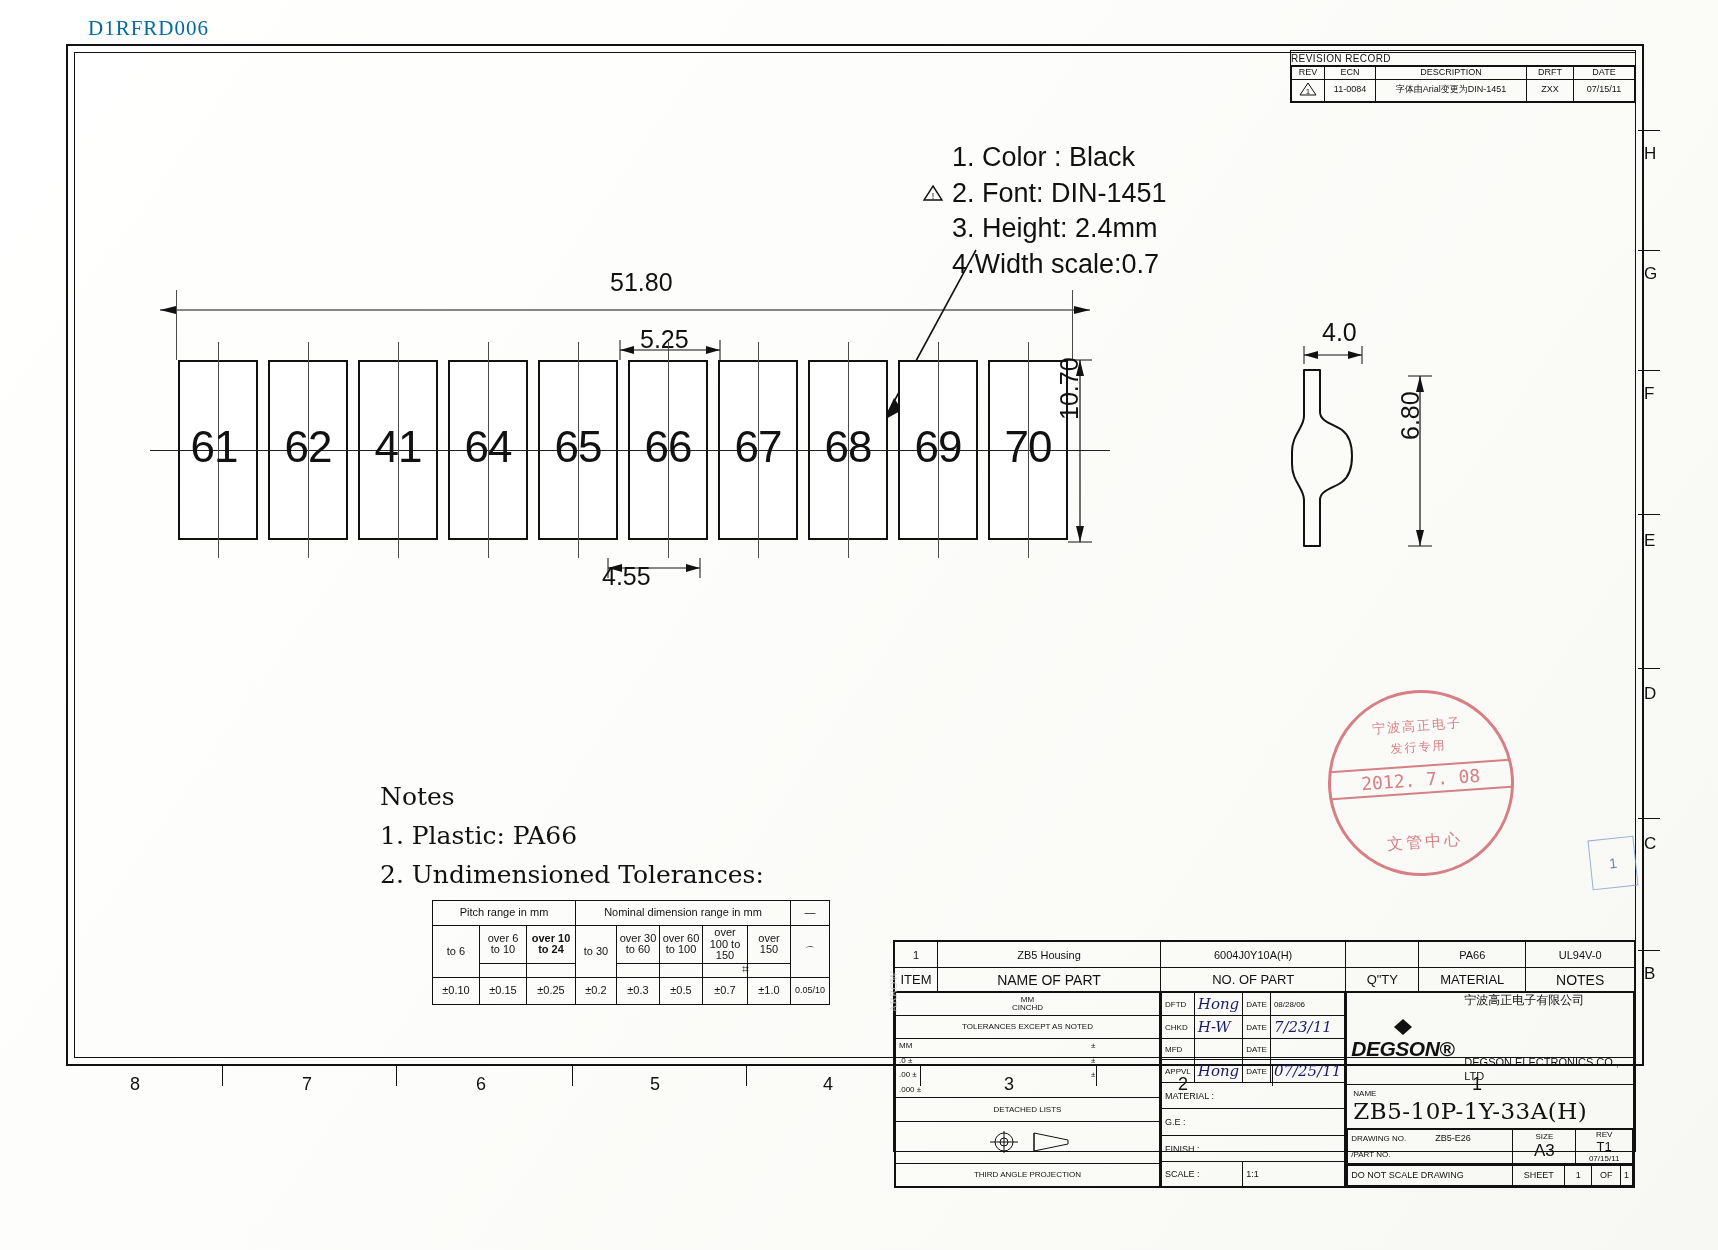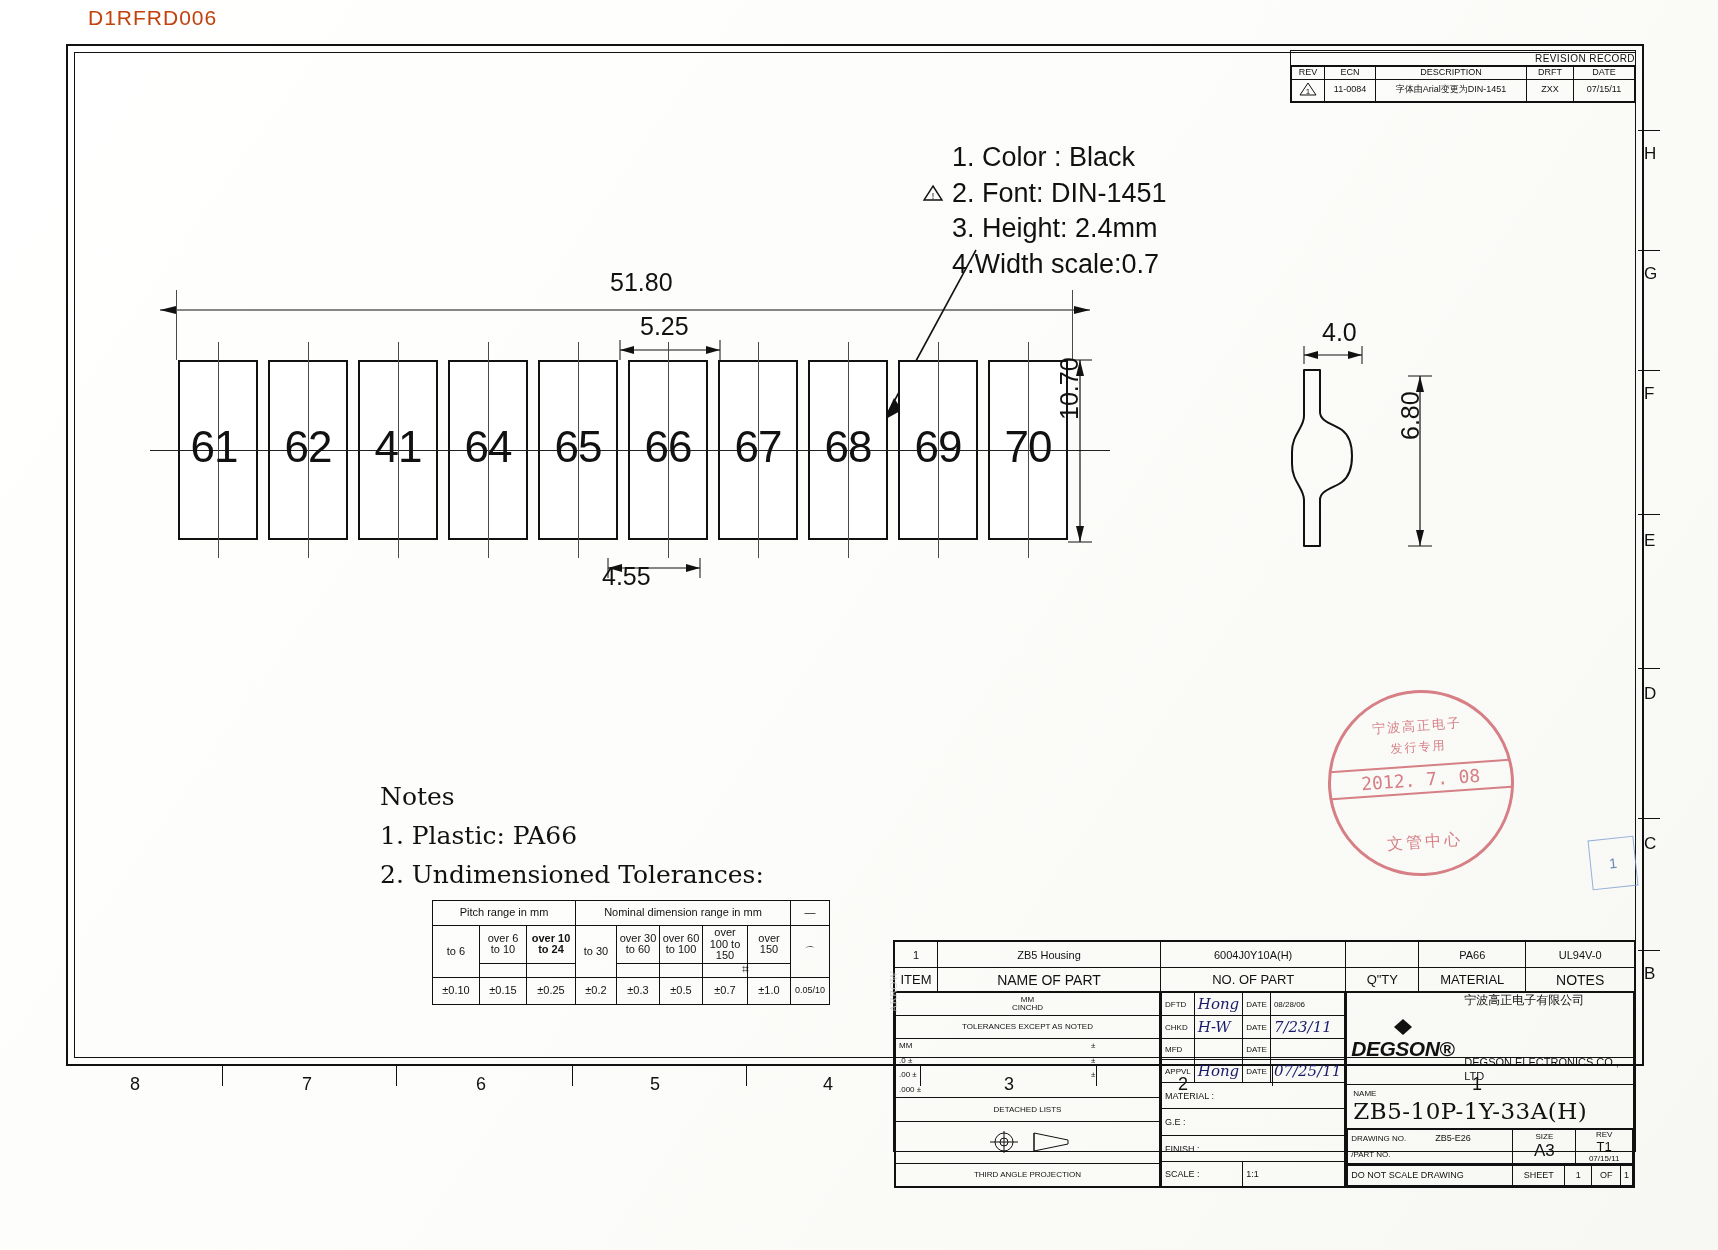--- a/index.html
+++ b/index.html
@@ -25,25 +25,25 @@
   #sheet:before {
     content: "";
     position: absolute;
     left: 0; top: 0; right: 0; bottom: 0;
     background: linear-gradient(125deg,#ffffff 0%,#fdfdfb 40%,#f7f7f4 100%);
   }
   .abs { position: absolute; }
 
   
   #doc-code {
-    left: 88px; top: 6px;
-    font-family: Liberation Sans, sans-serif;
+    left: 88px; top: 16px;
+    font-family: Liberation Serif, serif;
     font-size: 21px;
     letter-spacing: 1px;
-    color: #c2410c;
+    color: #0369a1;
   }
 
   
   #frame-outer {
     left: 66px; top: 44px;
     width: 1578px; height: 1022px;
     border: 2px solid #111;
     box-sizing: border-box;
   }
   #frame-inner {
@@ -73,21 +73,21 @@
 
   
   #revision {
     left: 1290px; top: 50px;
     width: 346px;
     border: 1px solid #111;
     box-sizing: border-box;
     font-size: 9px;
   }
   #revision .rev-title {
-    text-align: right;
+    text-align: left;
     border-bottom: 1px solid #111;
     padding: 2px 0 1px;
     font-size: 10px;
     letter-spacing: .4px;
   }
   #revision table { border-collapse: collapse; width: 100%; }
   #revision td, #revision th {
     border: 1px solid #111;
     font-weight: normal;
     font-size: 9px;
@@ -332,21 +332,21 @@
 
     <div class="abs dim-text" style="left:460px; top:-22px;">51.80</div>
     <svg class="abs" style="left:0px; top:10px; width:950px; height:20px;" viewBox="0 0 950 20">
       <line x1="10" y1="10" x2="940" y2="10" stroke="#111" stroke-width="1.2"></line>
       <polygon points="10,10 26,6 26,14" fill="#111"></polygon>
       <polygon points="940,10 924,6 924,14" fill="#111"></polygon>
     </svg>
     <div class="abs ext-line" style="left:26px; top:0px; height:70px;"></div>
     <div class="abs ext-line" style="left:922px; top:0px; height:70px;"></div>
 
-    <div class="abs dim-text" style="left:490px; top:22px;">5.25</div>
+    <div class="abs dim-text" style="left:490px; top:35px;">5.25</div>
     <svg class="abs" style="left:460px; top:50px; width:120px; height:20px;" viewBox="0 0 120 20">
       <line x1="10" y1="10" x2="110" y2="10" stroke="#111" stroke-width="1.2"></line>
       <polygon points="10,10 24,6 24,14" fill="#111"></polygon>
       <polygon points="110,10 96,6 96,14" fill="#111"></polygon>
       <line x1="10" y1="0" x2="10" y2="20" stroke="#111" stroke-width="1"></line>
       <line x1="110" y1="0" x2="110" y2="20" stroke="#111" stroke-width="1"></line>
     </svg>
 
     <div class="abs" style="left:28px; top:70px; width:900px; height:180px;">
       <div class="abs part-body" style="left:0px;   top:0; width:80px; height:180px;"></div>

